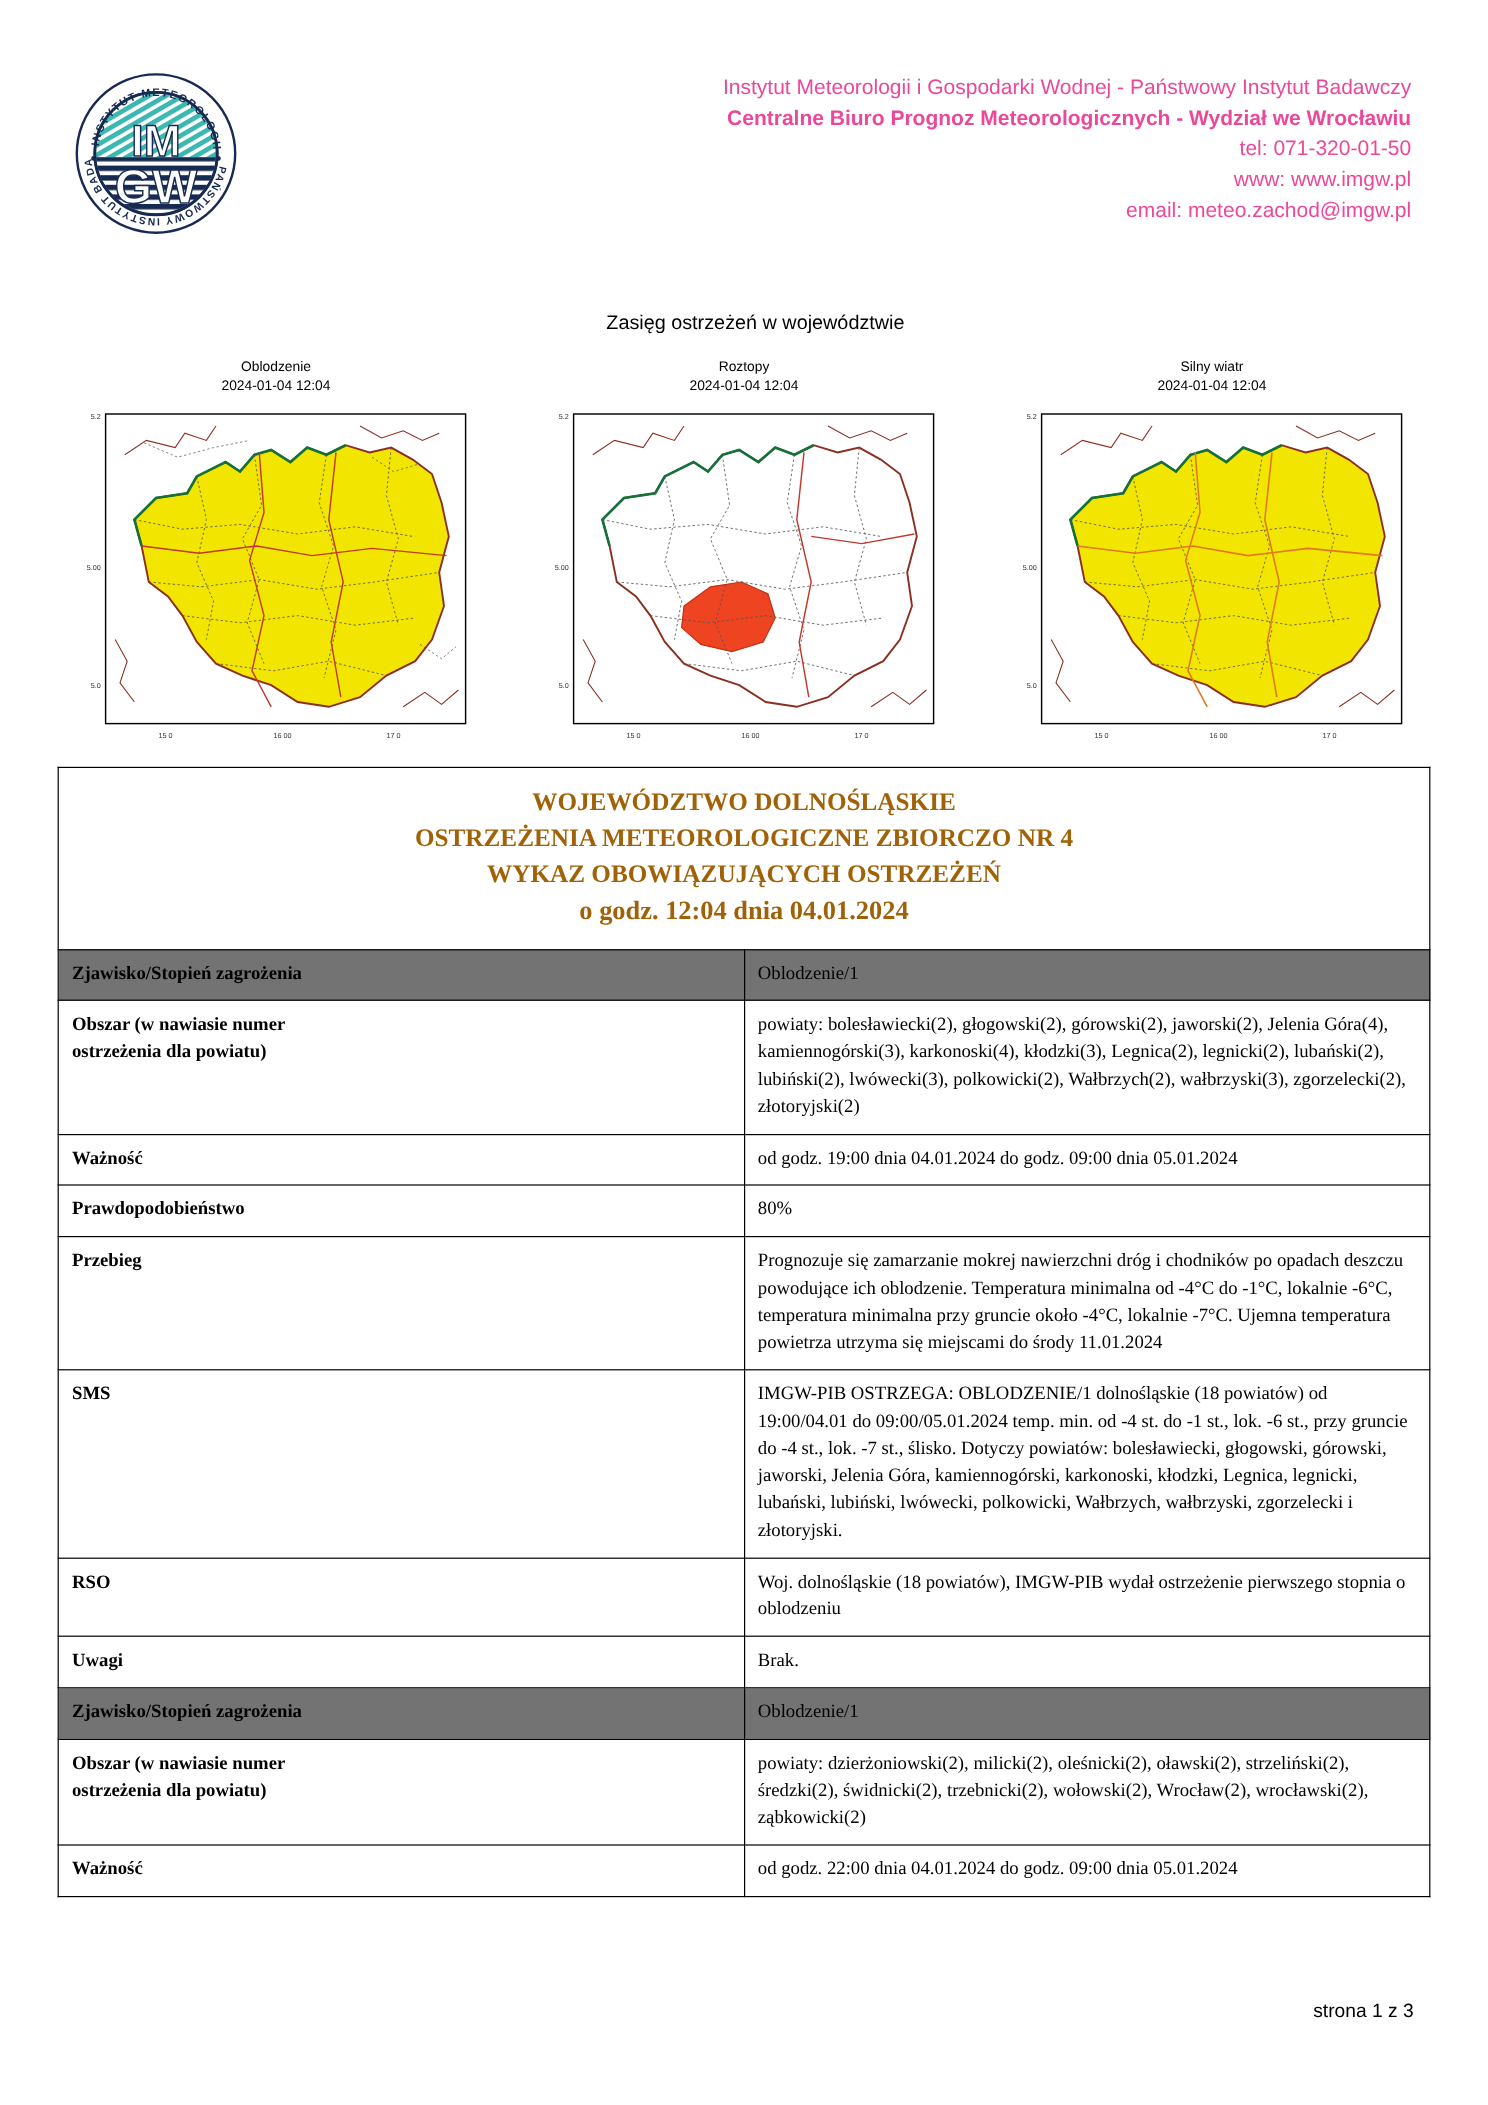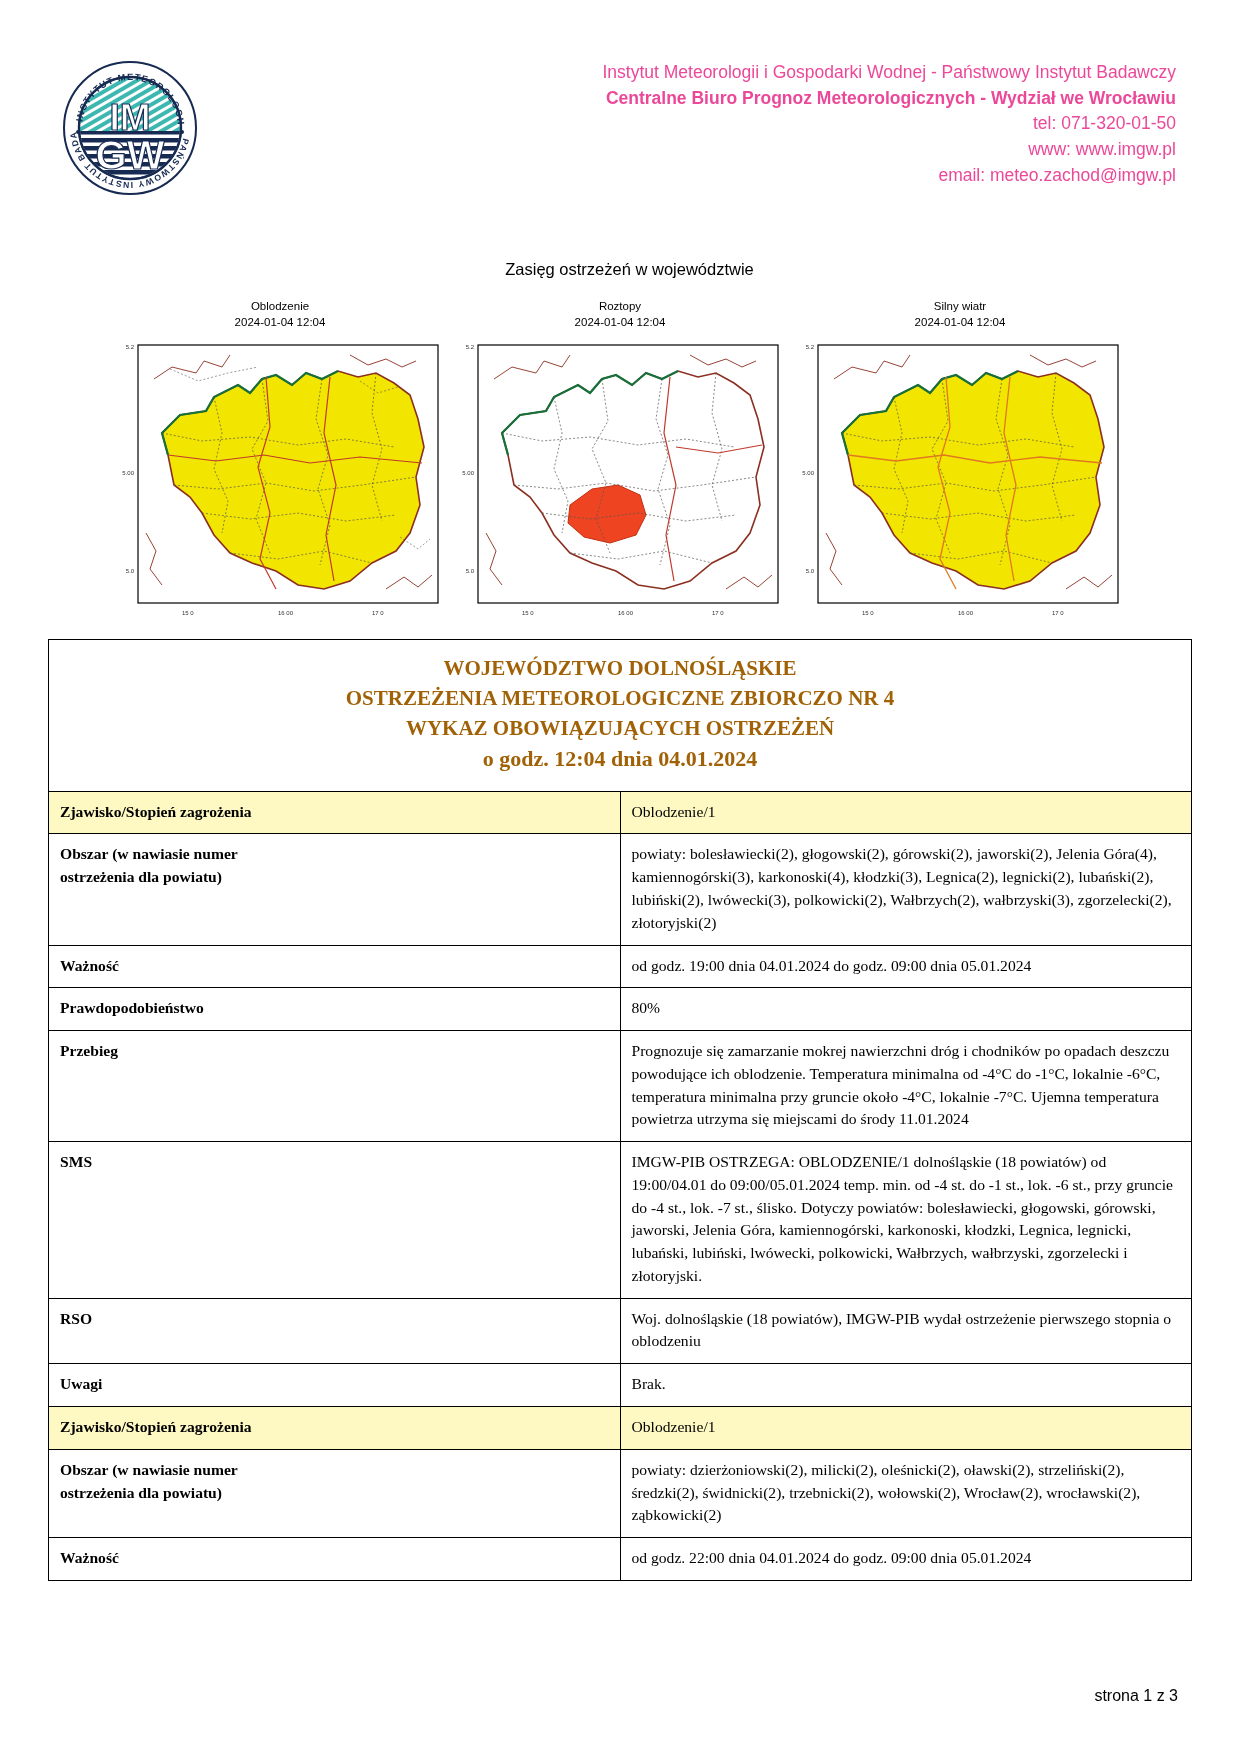--- a/index.html
+++ b/index.html
@@ -49,21 +49,21 @@
     font-family: "Liberation Sans", sans-serif;
     font-size: 16.5px;
     color: #000;
     margin-top: 62px;
     margin-left: 19px;
   }
 
   
   .maps {
     display: flex;
-    justify-content: center;
+    justify-content: space-between;
     padding: 20px 60px 0 60px;
   }
   .map-block { width: 340px; }
   .map-title {
     text-align: center;
     font-family: "Liberation Sans", sans-serif;
     font-size: 11.5px;
     line-height: 1.35;
     color: #000;
     margin-bottom: 7px;
@@ -101,26 +101,26 @@
   }
   .doc-title {
     text-align: center;
     color: #a16207;
     font-weight: bold;
     font-size: 21px;
     line-height: 1.42;
   }
   .doc-title .l4 { font-size: 22px; }
 
-  tr.hl td { background: #fef9c3; }
+  tr.hl td { background: #737373; }
 
   .page-footer {
     position: absolute;
     right: 62px;
-    bottom: 49px;
+    bottom: 68px;
     font-family: "Liberation Sans", sans-serif;
     font-size: 16px;
     color: #000;
   }
   .nobr { white-space: pre-line; }
 </style>
 </head>
 <body>
 
 <div class="header">

